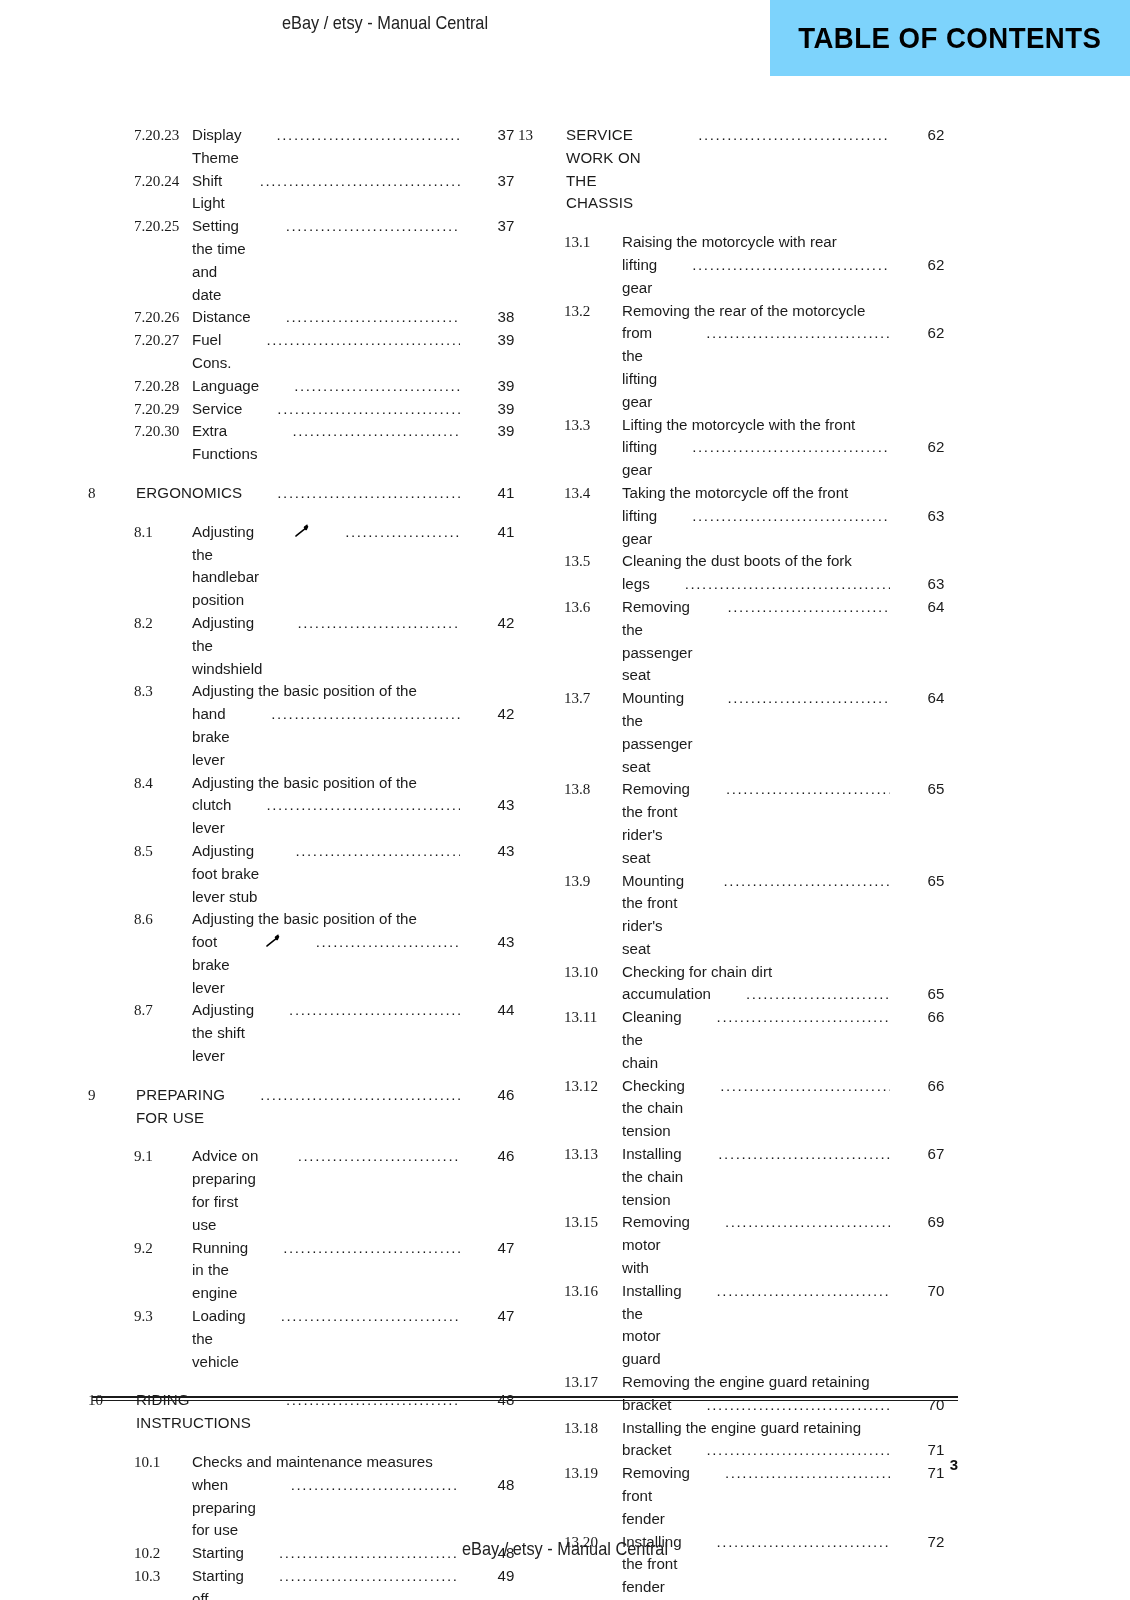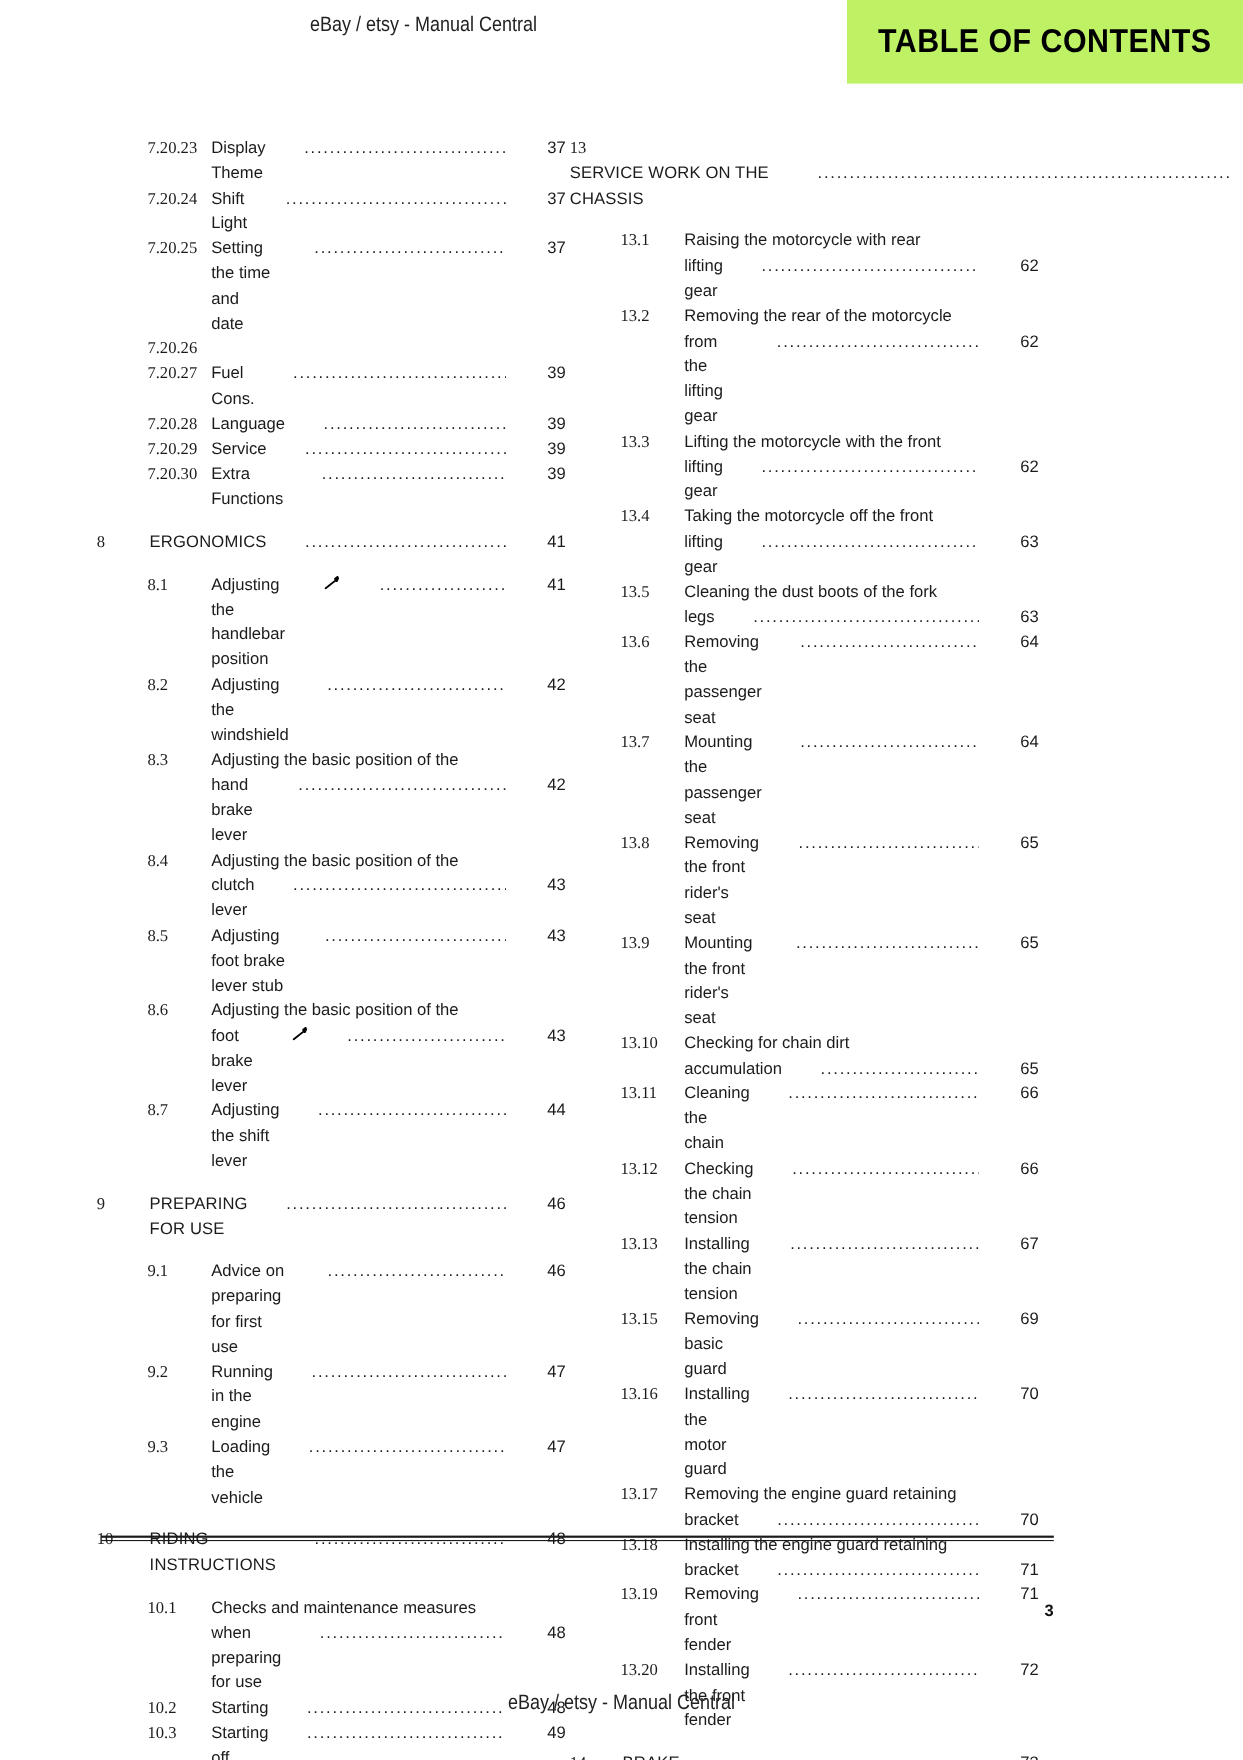--- a/index.html
+++ b/index.html
@@ -22,21 +22,21 @@
     top: 0; left: 0;
     width: 1130px;
     height: 84px;
   }
   .header-banner {
     position: absolute;
     top: 0;
     left: 770px;
     width: 360px;
     height: 76px;
-    background: #bef264;
+    background: #7dd3fc;
     display: flex;
     align-items: center;
     justify-content: center;
   }
   .header-banner-title {
     font-family: "Liberation Sans Narrow", "Liberation Sans", sans-serif;
     font-weight: bold;
     font-size: 30px;
     letter-spacing: 0.5px;
     color: #000000;
@@ -74,21 +74,21 @@
   
   .entry {
     display: flex;
     align-items: flex-start;
     line-height: 22.8px;
   }
   .entry.chapter {
     margin-top: 16px;
     margin-bottom: 16px;
   }
-  .entry.first-chapter { margin-top: 0; flex-direction: column; }
+  .entry.first-chapter { margin-top: 0; }
   .entry .num {
     flex: 0 0 auto;
     white-space: nowrap;
     font-family: Liberation Serif, serif;
   }
   .entry.chapter .num {
     width: 48px;
     padding-left: 0px;
   }
   .entry.section .num {
@@ -217,20 +217,27 @@
         <div class="title-wrap">
           <div class="tline">
             <span class="ttext">Setting the time and date</span>
             <span class="dots"></span>
             <span class="pg">37</span>
           </div>
         </div>
       </div>
       <div class="entry section">
         <div class="num">7.20.26</div>
+        <div class="title-wrap">
+          <div class="tline">
+            <span class="ttext">Distance </span>
+            <span class="dots"></span>
+            <span class="pg">38</span>
+          </div>
+        </div>
       </div>
       <div class="entry section">
         <div class="num">7.20.27</div>
         <div class="title-wrap">
           <div class="tline">
             <span class="ttext">Fuel Cons.</span>
             <span class="dots"></span>
             <span class="pg">39</span>
           </div>
         </div>
@@ -594,21 +601,21 @@
             <span class="ttext">Installing the chain tension</span>
             <span class="dots"></span>
             <span class="pg">67</span>
           </div>
         </div>
       </div>
       <div class="entry section">
         <div class="num">13.15</div>
         <div class="title-wrap">
           <div class="tline">
-            <span class="ttext">Removing basic guard</span>
+            <span class="ttext">Removing motor with</span>
             <span class="dots"></span>
             <span class="pg">69</span>
           </div>
         </div>
       </div>
       <div class="entry section">
         <div class="num">13.16</div>
         <div class="title-wrap">
           <div class="tline">
             <span class="ttext">Installing the motor guard</span>

